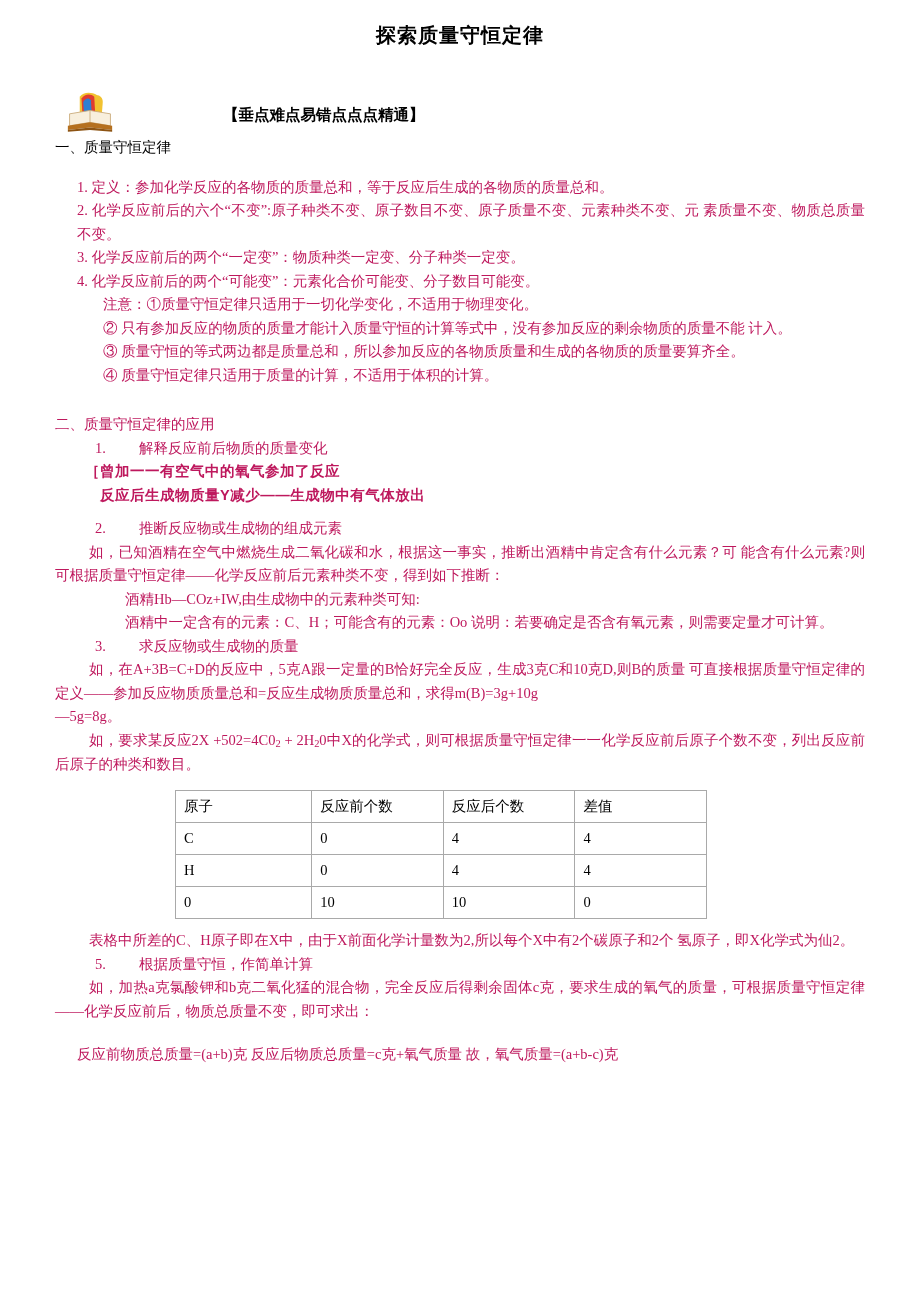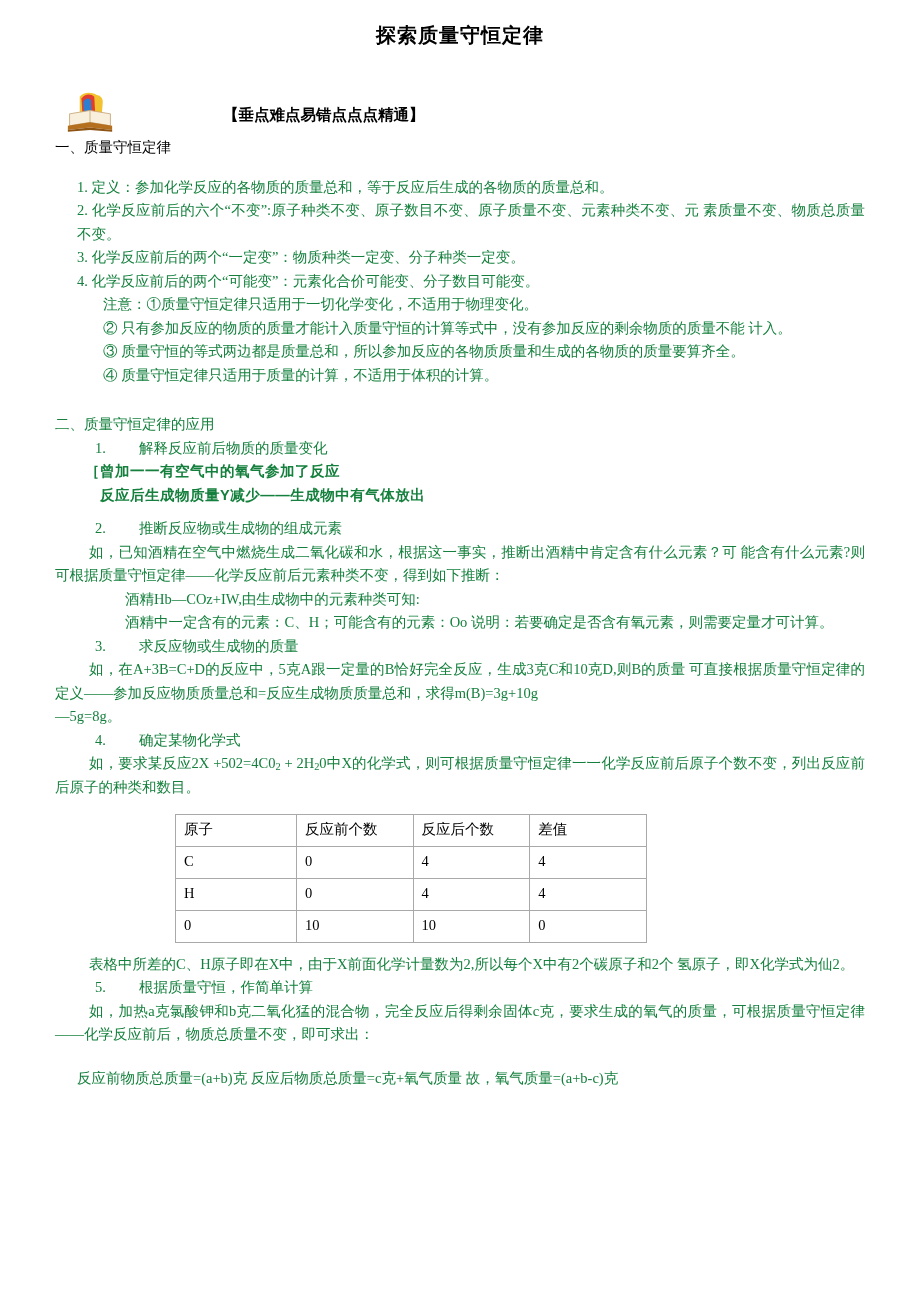--- a/index.html
+++ b/index.html
@@ -66,21 +66,21 @@
   }
   .sec-heading2 {
     font-size: 14.5px;
     margin: 18px 0 0 0;
     color: #000;
   }
   p.body {
     font-size: 14.5px;
     line-height: 1.62;
     margin: 0;
-    color: #15803d;
+    color: #be185d;
     text-align: justify;
   }
   .numline {
     padding-left: 22px;
     margin-top: 4px;
   }
   .note-wrap {
     padding-left: 48px;
     text-indent: 0;
     margin-top: 4px;
@@ -131,21 +131,21 @@
     font-size: 15px;
     font-family: "Liberation Sans", "DejaVu Sans", sans-serif;
     margin-top: 12px;
     letter-spacing: 0.5px;
     color: #000;
     padding-left: 190px;
   }
   table.atoms {
     border-collapse: collapse;
     margin: 14px 0 0 120px;
-    width: 472px;
+    width: 532px;
     font-size: 14.5px;
     padding-left: 46px;
   }
   table.atoms td, table.atoms th {
     border: 1px solid #a9a9a9;
     padding: 5px 8px 6px 8px;
     text-align: left;
     font-weight: normal;
     height: 20px;
     color: #000;
@@ -209,21 +209,20 @@
 
   <p class="body sub-item"><span class="num">2.</span><span>推断反应物或生成物的组成元素</span></p>
   <p class="body para-indent">如，已知酒精在空气中燃烧生成二氧化碳和水，根据这一事实，推断出酒精中肯定含有什么元素？可 能含有什么元素?则可根据质量守恒定律——化学反应前后元素种类不变，得到如下推断：</p>
   <p class="body deep-indent">酒精Hb—COz+IW,由生成物中的元素种类可知:</p>
   <p class="body deep-indent-wrap">酒精中一定含有的元素：C、H；可能含有的元素：Oo 说明：若要确定是否含有氧元素，则需要定量才可计算。</p>
 
   <p class="body sub-item"><span class="num">3.</span><span>求反应物或生成物的质量</span></p>
   <p class="body para-indent">如，在A+3B=C+D的反应中，5克A跟一定量的B恰好完全反应，生成3克C和10克D,则B的质量 可直接根据质量守恒定律的定义——参加反应物质质量总和=反应生成物质质量总和，求得m(B)=3g+10g</p>
   <p class="body para-hang">—5g=8g。</p>
 
-  <p class="body sub-item"><span class="num">4.</span><span>确定某物化学式</span></p>
   <p class="body para-indent"><span>如，要求某反应2X +502=4C0</span><sub>2</sub><span> + 2H</span><sub>2</sub><span>0中X的化学式，则可根据质量守恒定律一一化学反应前后原子个数不变，列出反应前后原子的种类和数目。</span></p>
 
   <table class="atoms">
     <colgroup>
         <col class="c1">
         <col class="c2">
         <col class="c3">
         <col class="c4">
       </colgroup>
     <thead>

